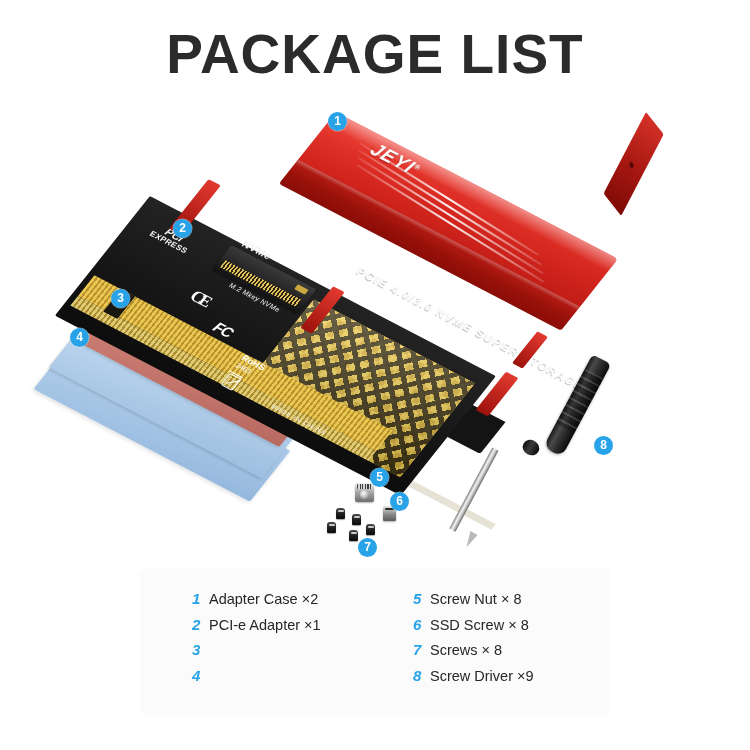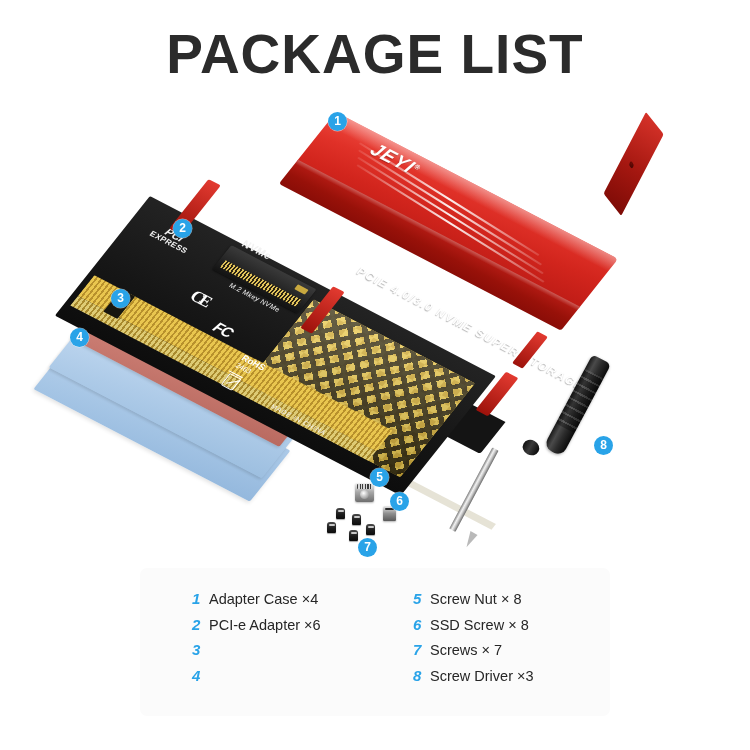--- a/index.html
+++ b/index.html
@@ -456,47 +456,47 @@
       <div class="badge" style="left: 390px; top: 492px;">6</div>
       <div class="badge" style="left: 358px; top: 538px;">7</div>
       <div class="badge" style="left: 594px; top: 436px;">8</div>
     </div>
 
   <div class="legend">
     <div class="legend-cols">
       <div class="legend-col left" id="legend-left">
           <div class="legend-item">
             <span class="legend-num">1</span>
-            <span class="legend-text">Adapter Case ×4</span>
+            <span class="legend-text">Adapter Case ×2</span>
           </div>
           <div class="legend-item">
             <span class="legend-num">2</span>
-            <span class="legend-text">PCI-e Adapter ×6</span>
+            <span class="legend-text">PCI-e Adapter ×1</span>
           </div>
           <div class="legend-item">
             <span class="legend-num">3</span>
           </div>
           <div class="legend-item">
             <span class="legend-num">4</span>
           </div>
         </div>
       <div class="legend-col right" id="legend-right">
           <div class="legend-item">
             <span class="legend-num">5</span>
             <span class="legend-text">Screw Nut × 8</span>
           </div>
           <div class="legend-item">
             <span class="legend-num">6</span>
             <span class="legend-text">SSD Screw × 8</span>
           </div>
           <div class="legend-item">
             <span class="legend-num">7</span>
-            <span class="legend-text">Screws × 7</span>
+            <span class="legend-text">Screws × 8</span>
           </div>
           <div class="legend-item">
             <span class="legend-num">8</span>
-            <span class="legend-text">Screw Driver ×3</span>
+            <span class="legend-text">Screw Driver ×9</span>
           </div>
         </div>
     </div>
   </div>
 
 </div>
 
 </body></html>

